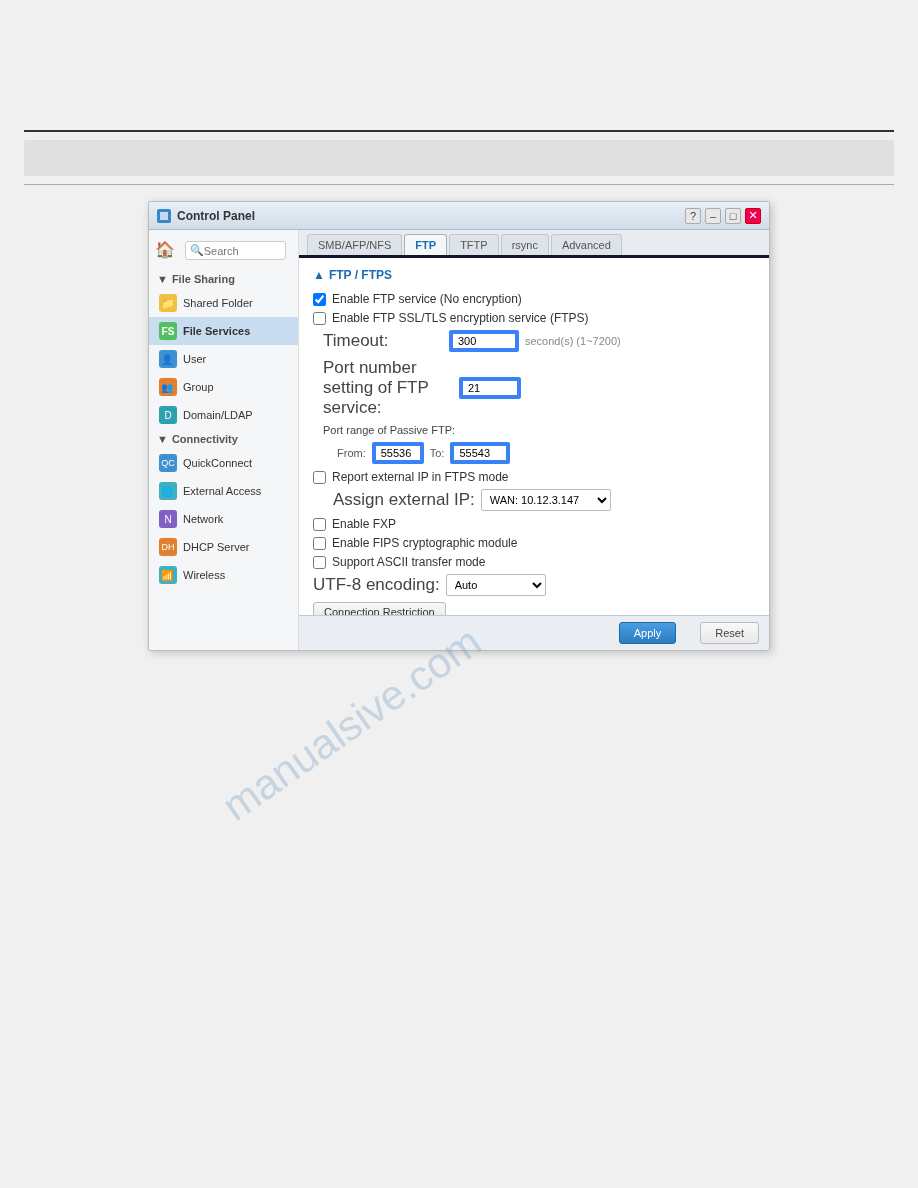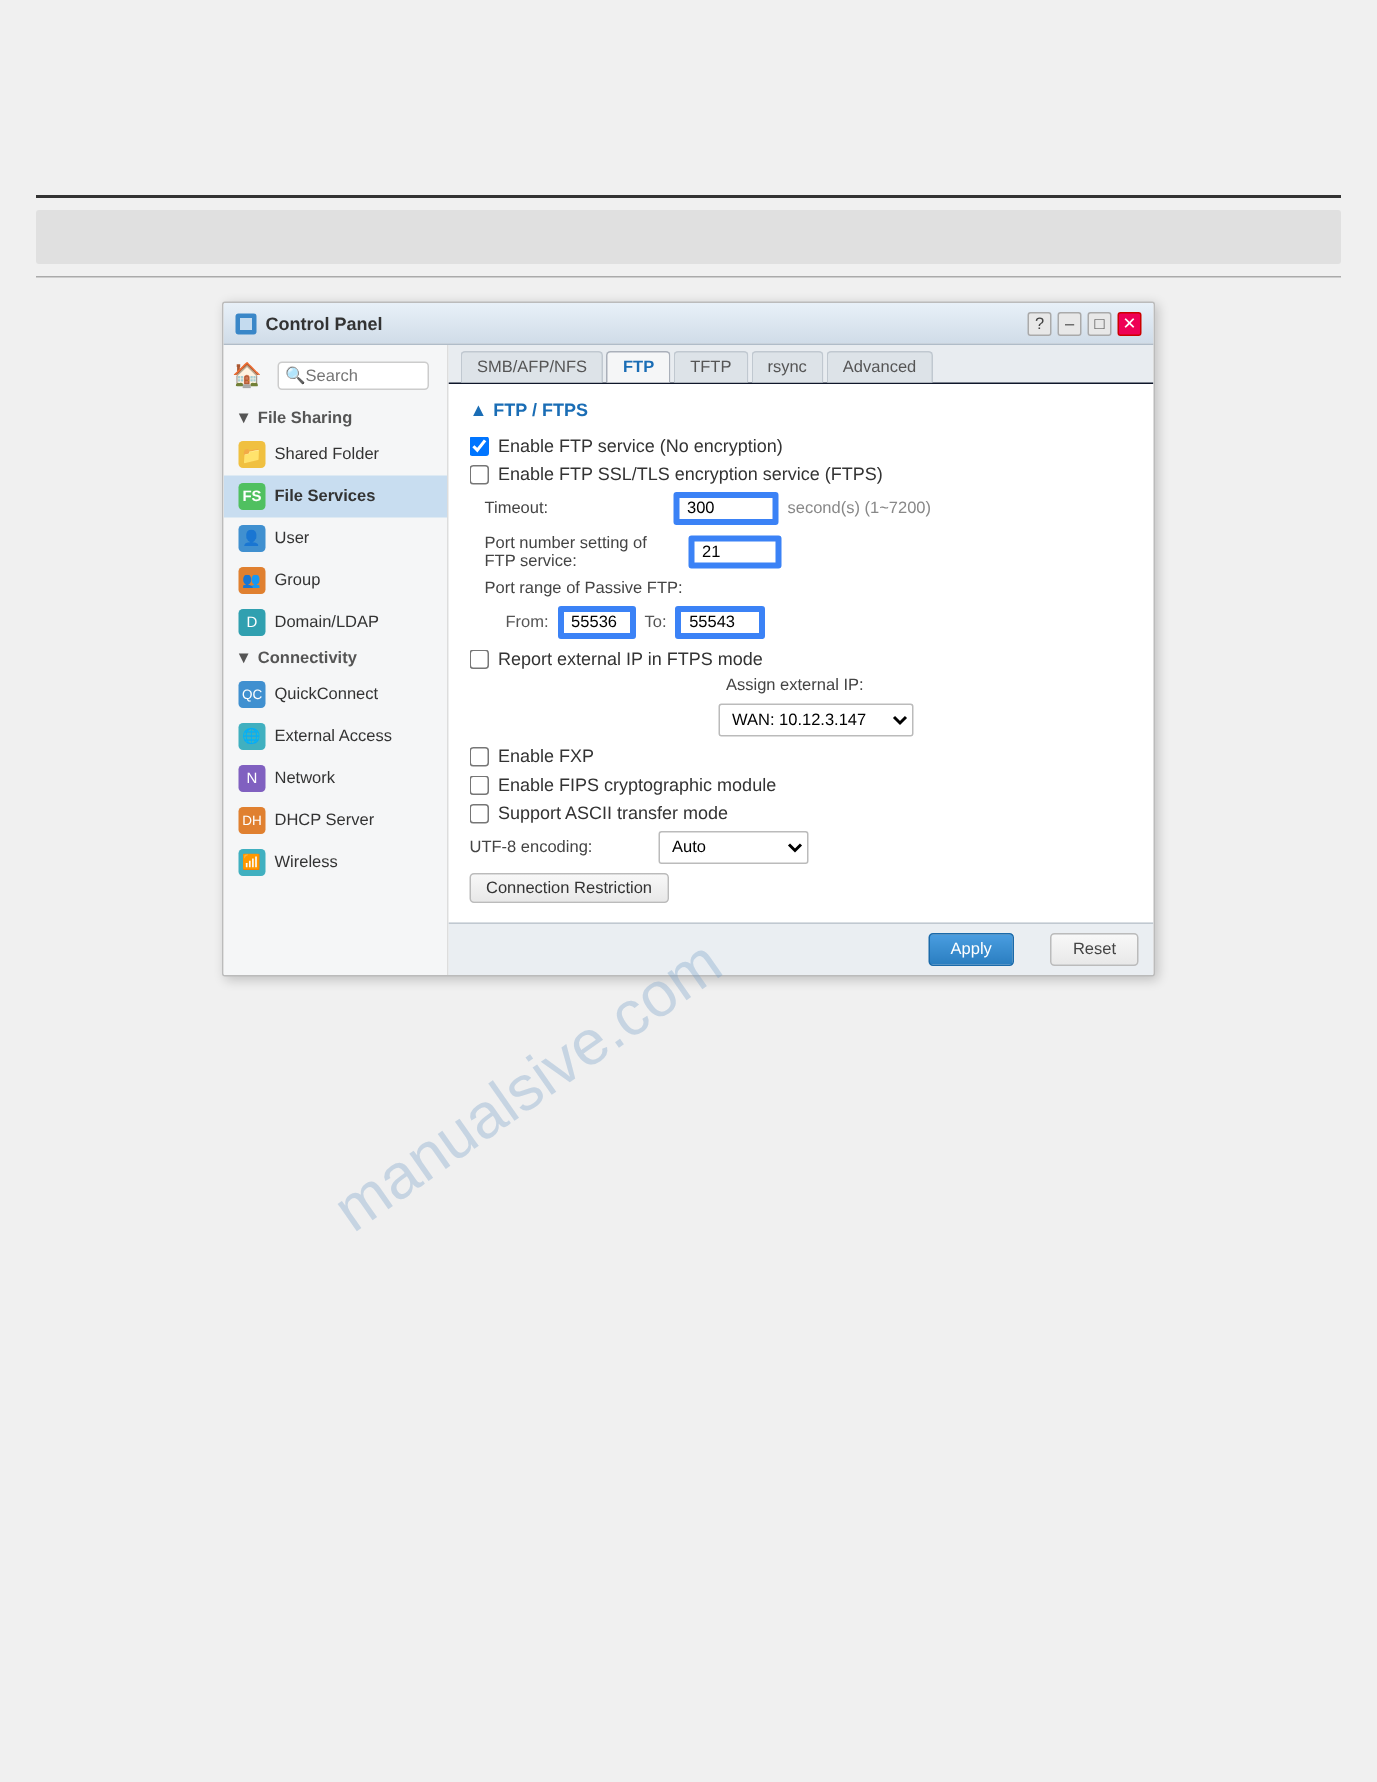--- a/index.html
+++ b/index.html
@@ -179,21 +179,21 @@
       flex-direction: column;
       overflow: hidden;
     }
 
     
     .tab-bar {
       display: flex;
       align-items: flex-end;
       padding: 4px 8px 0;
       background: #e8ecf0;
-      border-bottom: 1px solid #0f172a;
+      border-bottom: 3px solid #0f172a;
       gap: 2px;
     }
     .tab {
       padding: 4px 10px;
       font-size: 11px;
       cursor: pointer;
       border: 1px solid #c0c8d0;
       border-bottom: none;
       border-radius: 3px 3px 0 0;
       background: #dde3e8;
@@ -237,21 +237,21 @@
       gap: 6px;
       margin-bottom: 5px;
     }
     .checkbox-row input[type="checkbox"] {
       width: 13px;
       height: 13px;
       cursor: pointer;
     }
 
     .field-label {
-      font-size: 11px;
+      font-size: 17px;
       color: #444;
       min-width: 120px;
     }
 
     .text-input {
       border: 4px solid #3b82f6;
       border-radius: 2px;
       padding: 2px 5px;
       font-size: 11px;
       height: 22px;
@@ -505,21 +505,21 @@
             <input type="text" class="text-input" value="55536" style="width: 52px;">
             <span style="font-size:11px;color:#555;">To:</span>
             <input type="text" class="text-input" value="55543" style="width: 60px;">
           </div>
 
           <div class="checkbox-row">
             <input type="checkbox" style="">
             <span>Report external IP in FTPS mode</span>
           </div>
 
-          <div class="form-row" style="margin-left:20px;flex-direction:column;">
+          <div class="form-row" style="margin-left:20px;">
             <span class="field-label">Assign external IP:</span>
             <select class="select-input" style="width:130px;">
               <option>WAN: 10.12.3.147</option>
             </select>
           </div>
 
           <div class="checkbox-row">
             <input type="checkbox" style="">
             <span>Enable FXP</span>
           </div>

